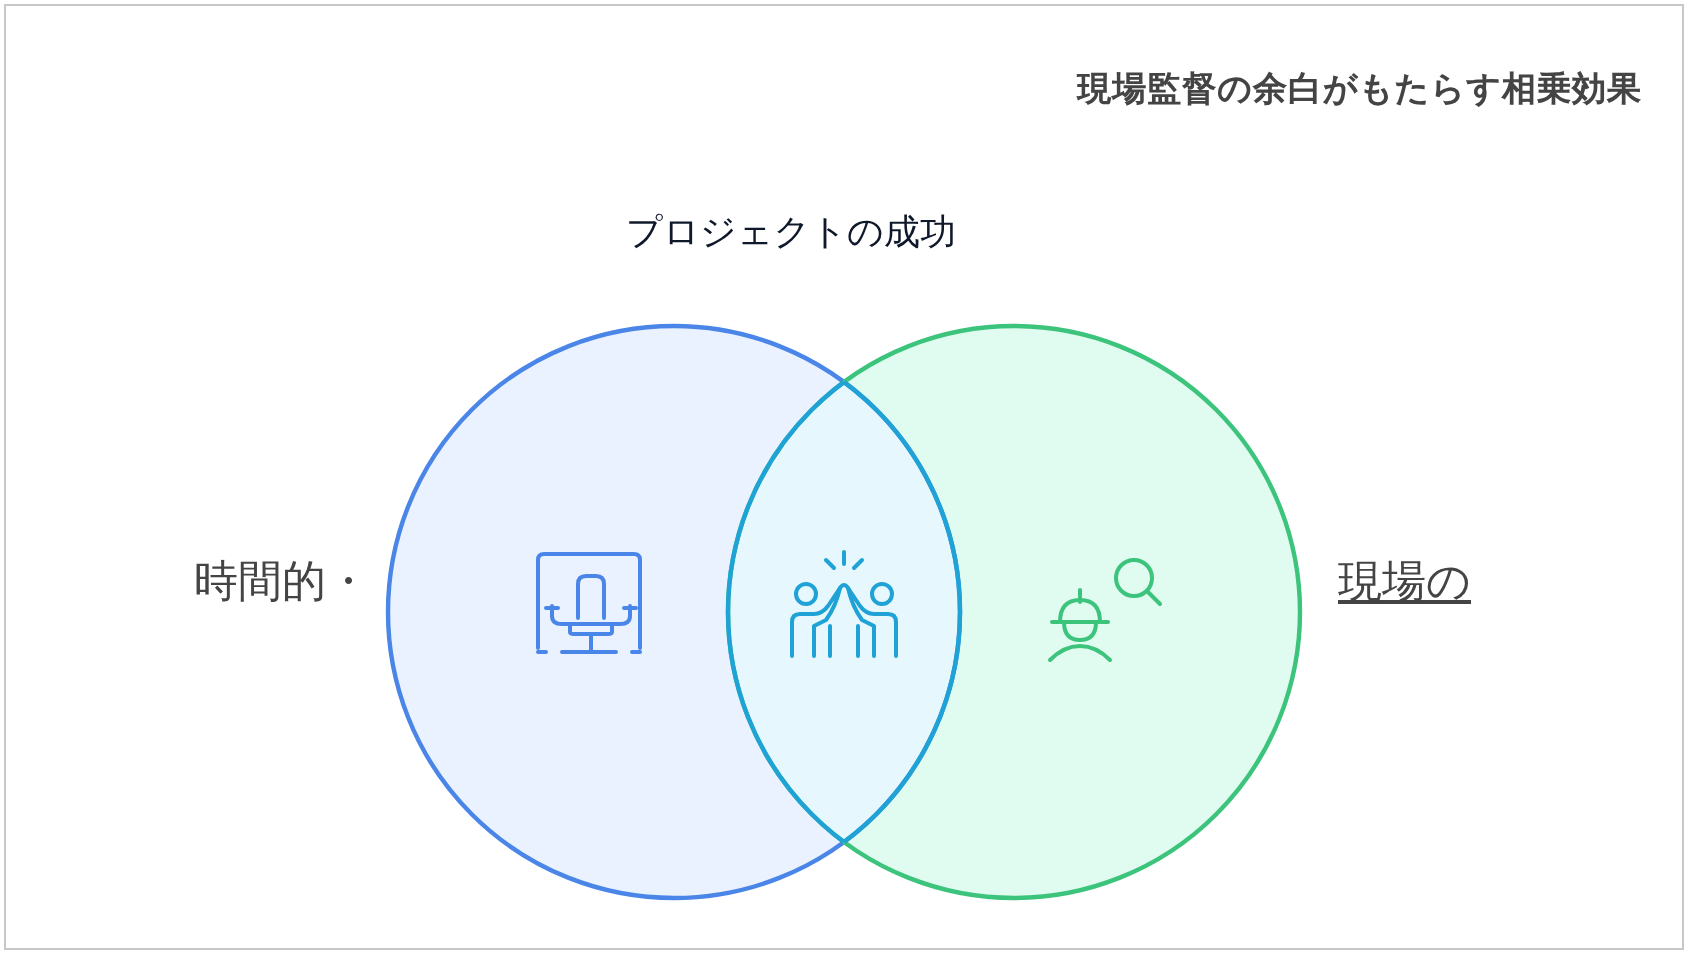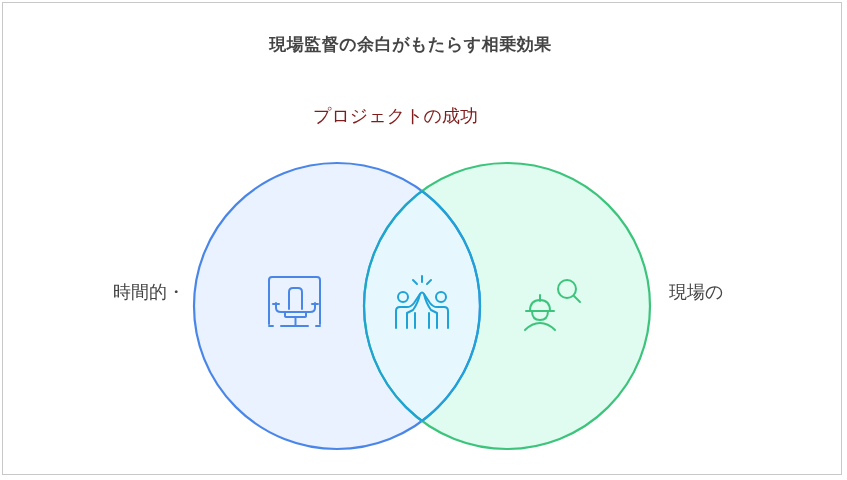--- a/index.html
+++ b/index.html
@@ -1,26 +1,26 @@
 <!DOCTYPE html>
 <html><head>
   <meta charset="utf-8">
   <style>
     html, body { margin: 0; padding: 0; background: #ffffff; }
     body { width: 847px; height: 480px; position: relative; overflow: hidden;
            font-family: "DejaVu Sans", "Liberation Sans", sans-serif; }
     .frame { position: absolute; left: 2px; top: 2px; width: 840px; height: 473px;
              border: 1px solid #c8c8c8; box-sizing: border-box; background: #ffffff; }
-    .title { position: absolute; left: 0; width: 821px; top: 33px; text-align: center;
+    .title { position: absolute; left: 0; width: 821px; top: 33px; text-align: right;
              font-size: 17px; font-weight: bold; color: #444444; letter-spacing: 0.5px; }
     .top-label { position: absolute; left: 0; width: 791px; top: 104px; text-align: center;
-                 font-size: 18px; color: #7f1d1d; }
-    .side-label { position: absolute; font-size: 18px; color: #444444; line-height: 26px; }
+                 font-size: 18px; color: #0f172a; }
+    .side-label { position: absolute; font-size: 22px; color: #444444; line-height: 26px; }
     .left-label { right: 662px; top: 279px; text-align: right; }
-    .right-label { left: 669px; top: 279px; text-align: left; }
+    .right-label { left: 669px; top: 279px; text-align: left; text-decoration: underline; }
     svg.venn { position: absolute; left: 0; top: 0; }
   </style>
 </head>
 <body>
 
 <div class="frame"></div>
 
 <div class="title">現場監督の余白がもたらす相乗効果</div>
 <div class="top-label">プロジェクトの成功</div>
 

